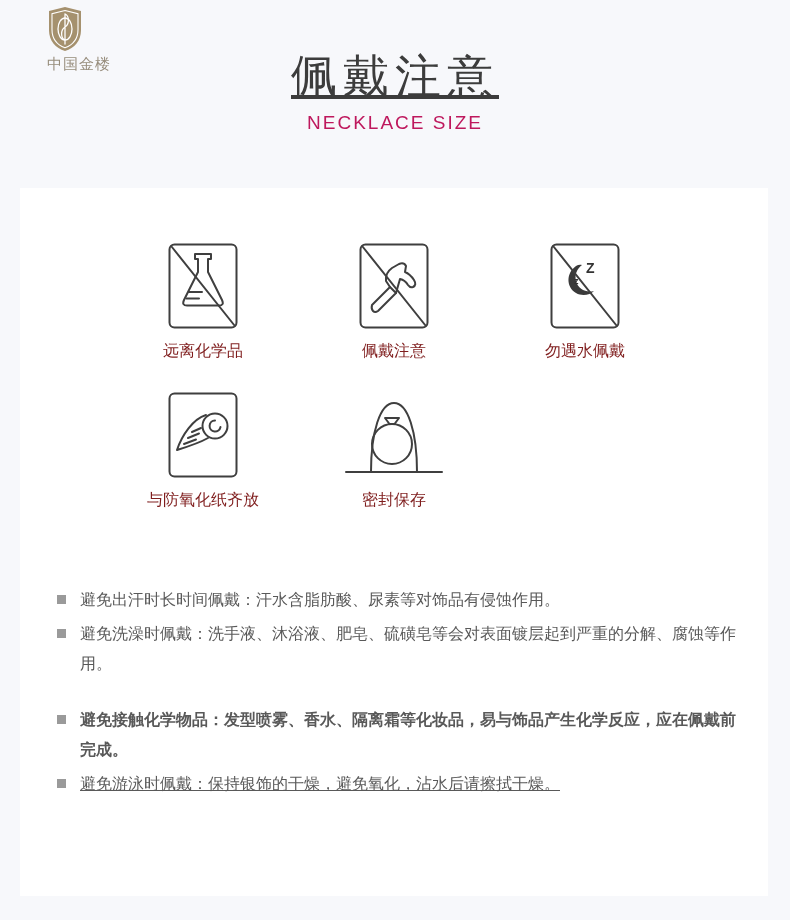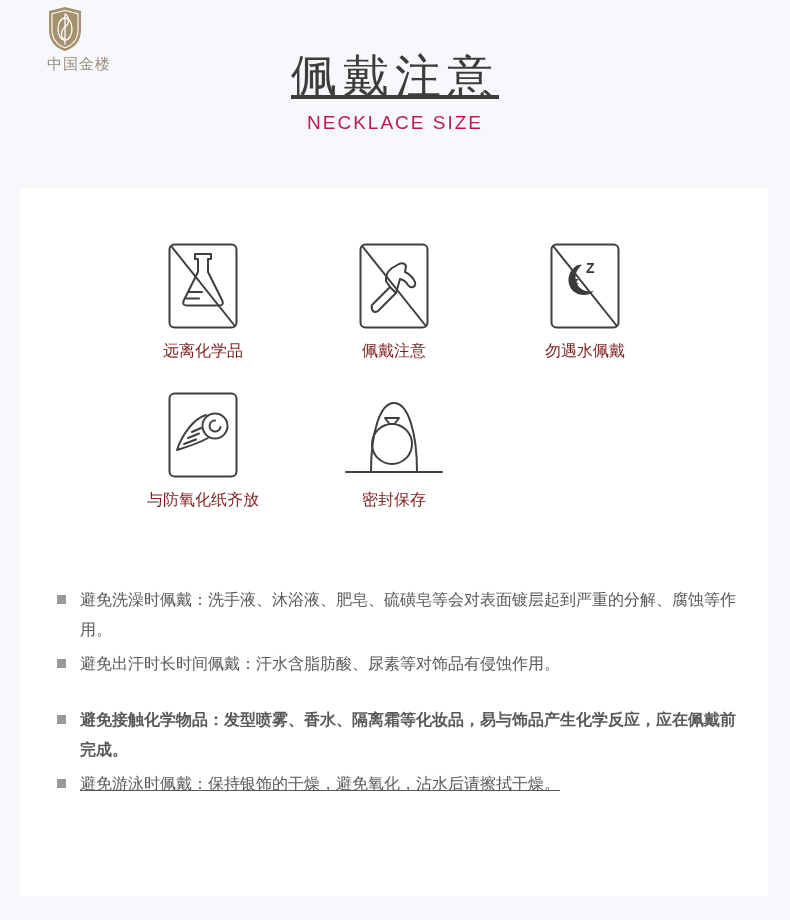--- a/index.html
+++ b/index.html
@@ -129,25 +129,25 @@
           <path class="ico" d="M41 26 H55 L50.5 32 H45.5 Z"></path>
         </svg>
         <div class="icon-label">密封保存</div>
       </div>
 
     </div>
 
     <ul class="notes">
       <li>
         <span class="bullet"></span>
-        <span>避免洗澡时佩戴：洗手液、沐浴液、肥皂、硫磺皂等会对表面镀层起到严重的分解、腐蚀等作用。</span>
+        <span>避免出汗时长时间佩戴：汗水含脂肪酸、尿素等对饰品有侵蚀作用。</span>
       </li>
       <li>
         <span class="bullet"></span>
-        <span>避免出汗时长时间佩戴：汗水含脂肪酸、尿素等对饰品有侵蚀作用。</span>
+        <span>避免洗澡时佩戴：洗手液、沐浴液、肥皂、硫磺皂等会对表面镀层起到严重的分解、腐蚀等作用。</span>
       </li>
       <li>
         <span class="bullet"></span>
         <span>避免接触化学物品：发型喷雾、香水、隔离霜等化妆品，易与饰品产生化学反应，应在佩戴前完成。</span>
       </li>
       <li>
         <span class="bullet"></span>
         <span>避免游泳时佩戴：保持银饰的干燥，避免氧化，沾水后请擦拭干燥。</span>
       </li>
     </ul>

